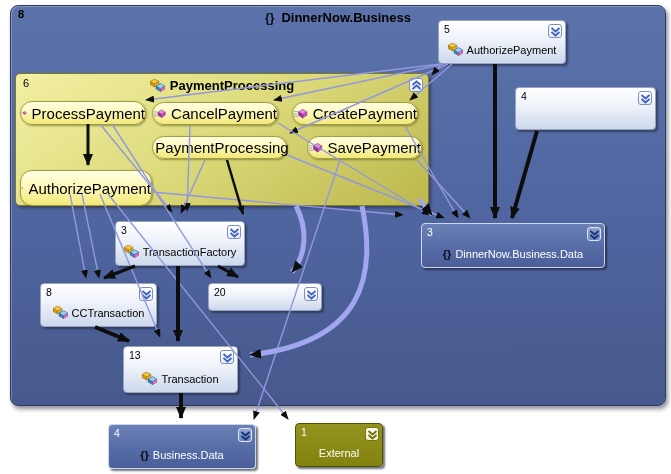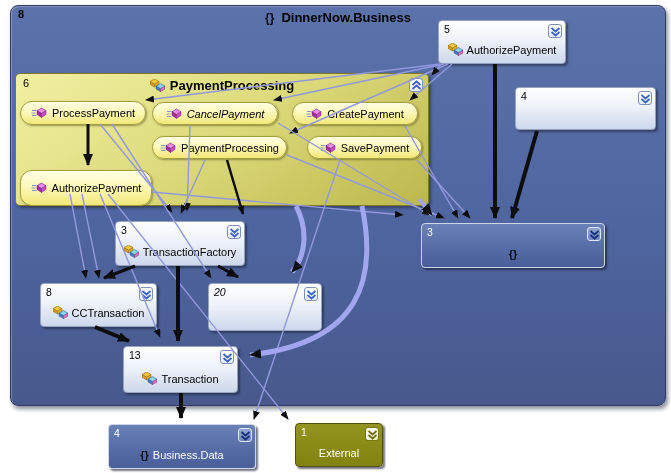--- a/index.html
+++ b/index.html
@@ -35,21 +35,21 @@
     border:1px solid #cdd6e8;border-radius:4px;box-shadow:2px 2px 2px rgba(20,25,45,.6);}
   .ns-node .node-count,.ns-node .node-row{color:#fff;}
   .brace{font-weight:bold;color:#0a0a14;font-size:11px;}
 
   .ext-node{background:linear-gradient(180deg,#93931f 0%,#82820f 100%);
     border:1px solid #50500a;border-radius:4px;box-shadow:2px 2px 2px rgba(20,25,45,.6);}
   .ext-node .node-count,.ext-node .node-row{color:#fff;}
 
   .method-node{background:linear-gradient(180deg,#ffffe2 0%,#fdf8bc 45%,#f1e878 100%);
     border:1px solid #a49d3e;border-radius:12px;box-shadow:1px 1px 2px rgba(70,70,30,.5);
-    display:flex;align-items:center;justify-content:center;gap:5px;font-size:11px;color:#000;}
+    display:flex;align-items:center;justify-content:center;gap:5px;font-size:15px;color:#000;}
 
   .chev{position:absolute;top:3px;right:3px;width:14px;height:14px;border-radius:3px;
     display:flex;align-items:center;justify-content:center;box-sizing:border-box;padding:0;cursor:pointer;}
   .chev svg{display:block;}
   .chev-light{background:linear-gradient(180deg,#ffffff,#e8edf8);border:1px solid #7d90bd;}
   .chev-blue{background:linear-gradient(180deg,#93a6d0,#7288b8);border:1px solid #dfe6f3;}
   .chev-olive{background:linear-gradient(180deg,#fffff2,#eeeed2);border:1px solid #77770f;}
   .group-node .chev{top:4px;right:5px;}
 
   #edges{position:absolute;left:0;top:0;width:671px;height:474px;z-index:9;pointer-events:none;}
@@ -134,21 +134,21 @@
       <svg width="16" height="12" viewBox="0 0 16 12">
         <path d="M1 3.5 H5.5 M0.5 6 H4.5 M1 8.5 H5.5" stroke="#8898c8" stroke-width="1" fill="none"></path>
         <g transform="translate(6,1)">
           <polygon points="4.5,0 9,2.8 4.5,5.6 0,2.8" fill="#ee8cee" stroke="#7a1a7a" stroke-width="0.6"></polygon>
           <polygon points="0,2.8 4.5,5.6 4.5,9.4 0,6.4" fill="#a030a0" stroke="#7a1a7a" stroke-width="0.5"></polygon>
           <polygon points="9,2.8 4.5,5.6 4.5,9.4 9,6.4" fill="#c850c8" stroke="#7a1a7a" stroke-width="0.5"></polygon>
         </g>
       </svg>
       <span>ProcessPayment</span>
     </div>
-    <div class="node method-node z3" style="left: 152px; top: 102px; width: 126px; height: 23px; font-style: italic;">
+    <div class="node method-node z3" style="left: 152px; top: 102px; width: 126px; height: 23px;">
       <svg width="16" height="12" viewBox="0 0 16 12">
         <path d="M1 3.5 H5.5 M0.5 6 H4.5 M1 8.5 H5.5" stroke="#8898c8" stroke-width="1" fill="none"></path>
         <g transform="translate(6,1)">
           <polygon points="4.5,0 9,2.8 4.5,5.6 0,2.8" fill="#ee8cee" stroke="#7a1a7a" stroke-width="0.6"></polygon>
           <polygon points="0,2.8 4.5,5.6 4.5,9.4 0,6.4" fill="#a030a0" stroke="#7a1a7a" stroke-width="0.5"></polygon>
           <polygon points="9,2.8 4.5,5.6 4.5,9.4 9,6.4" fill="#c850c8" stroke="#7a1a7a" stroke-width="0.5"></polygon>
         </g>
       </svg>
       <span>CancelPayment</span>
     </div>
@@ -264,21 +264,21 @@
         </svg>
         <span>CCTransaction</span>
       </div>
       <button class="chev chev-light">
         <svg width="11" height="11" viewBox="0 0 10 11">
           <polyline points="1,2 5,5.5 9,2" fill="none" stroke="#3a62c8" stroke-width="1.7"></polyline>
           <polyline points="1,6 5,9.5 9,6" fill="none" stroke="#3a62c8" stroke-width="1.7"></polyline>
         </svg>
       </button>
     </div>
-    <div class="node class-node z3" style="left: 208px; top: 283px; width: 114px; height: 48px; font-style: italic;">
+    <div class="node class-node z3" style="left: 208px; top: 283px; width: 114px; height: 28px;">
       <span class="node-count">20</span>
       <button class="chev chev-light">
         <svg width="11" height="11" viewBox="0 0 10 11">
           <polyline points="1,2 5,5.5 9,2" fill="none" stroke="#3a62c8" stroke-width="1.7"></polyline>
           <polyline points="1,6 5,9.5 9,6" fill="none" stroke="#3a62c8" stroke-width="1.7"></polyline>
         </svg>
       </button>
     </div>
     <div class="node class-node z3" style="left: 123px; top: 346px; width: 115px; height: 47px; text-decoration: underline;">
       <span class="node-count">13</span>
@@ -299,20 +299,21 @@
         <svg width="11" height="11" viewBox="0 0 10 11">
           <polyline points="1,2 5,5.5 9,2" fill="none" stroke="#3a62c8" stroke-width="1.7"></polyline>
           <polyline points="1,6 5,9.5 9,6" fill="none" stroke="#3a62c8" stroke-width="1.7"></polyline>
         </svg>
       </button>
     </div>
     <div class="node ns-node z3" style="left: 421px; top: 223px; width: 184px; height: 45px;">
       <span class="node-count">3</span>
       <div class="node-row">
         <span class="brace">{}</span>
+        <span>DinnerNow.Business.Data</span>
       </div>
       <button class="chev chev-blue">
         <svg width="11" height="11" viewBox="0 0 10 11">
           <polyline points="1,2 5,5.5 9,2" fill="none" stroke="#15307c" stroke-width="1.7"></polyline>
           <polyline points="1,6 5,9.5 9,6" fill="none" stroke="#15307c" stroke-width="1.7"></polyline>
         </svg>
       </button>
     </div>
     <div class="node ns-node z3" style="left: 108px; top: 424px; width: 148px; height: 45px;">
       <span class="node-count">4</span>

